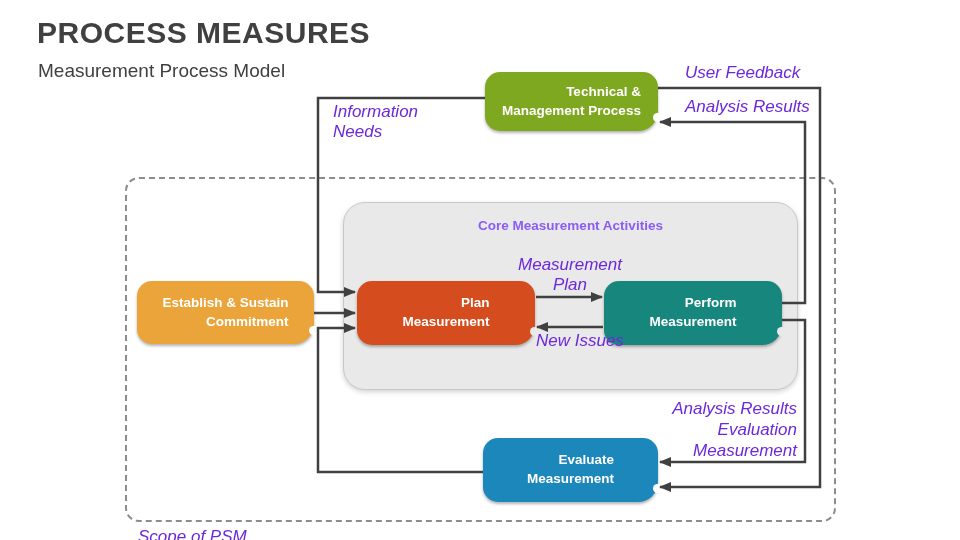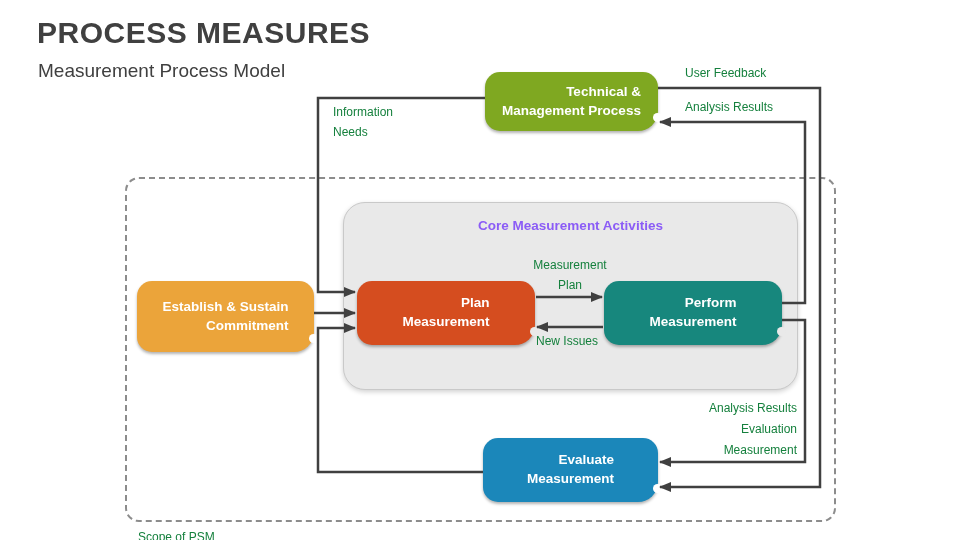--- a/index.html
+++ b/index.html
@@ -36,28 +36,28 @@
     color:#ffffff; font-size:13.5px; font-weight:bold; line-height:1.4;
     border-radius:15px 15px 20px 15px; box-shadow:0 2px 3px rgba(0,0,0,0.3);
     box-sizing:border-box;
   }
   .node::after { 
     content:""; position:absolute; right:-4px; bottom:9px; width:9px; height:9px;
     background:#ffffff; border-radius:50%;
   }
   .node.on-gray::after { background:#e9e9e9; }
   .node-technical { left:485px; top:72px;  width:173px; height:59px; background:#7fa821; }
-  .node-establish { left:137px; top:281px; width:177px; height:71px; background:#eba43a; }
+  .node-establish { left:137px; top:281px; width:177px; height:63px; background:#eba43a; }
   .node-plan      { left:357px; top:281px; width:178px; height:64px; background:#d54d1f; }
   .node-perform   { left:604px; top:281px; width:178px; height:64px; background:#17877d; }
   .node-evaluate  { left:483px; top:438px; width:175px; height:64px; background:#1b87ba; }
   .node span { display:block; }
 
   
-  .flabel { font-size:12px; color:#15803d; line-height:20px; white-space:nowrap; }
+  .flabel { font-size:17px; font-style:italic; color:#6d28d9; line-height:20px; white-space:nowrap; }
   .lbl-user-feedback   { left:685px; top:63px; }
   .lbl-analysis-top    { left:685px; top:97px; }
   .lbl-info-needs      { left:322px; top:102px;margin-left:11px; }
   .lbl-meas-plan       { left:500px; top:255px; width:140px; text-align:center; }
   .lbl-new-issues      { left:536px; top:331px; }
   .lbl-analysis-eval   { left:640px; top:398px; width:157px; text-align:right; line-height:21px; }
   .lbl-improvement     { left:322px; top:426px; }
   .lbl-scope           { left:138px; top:497px;margin-top:30px; }
 
   svg.wires { left:0; top:0; pointer-events:none; }

